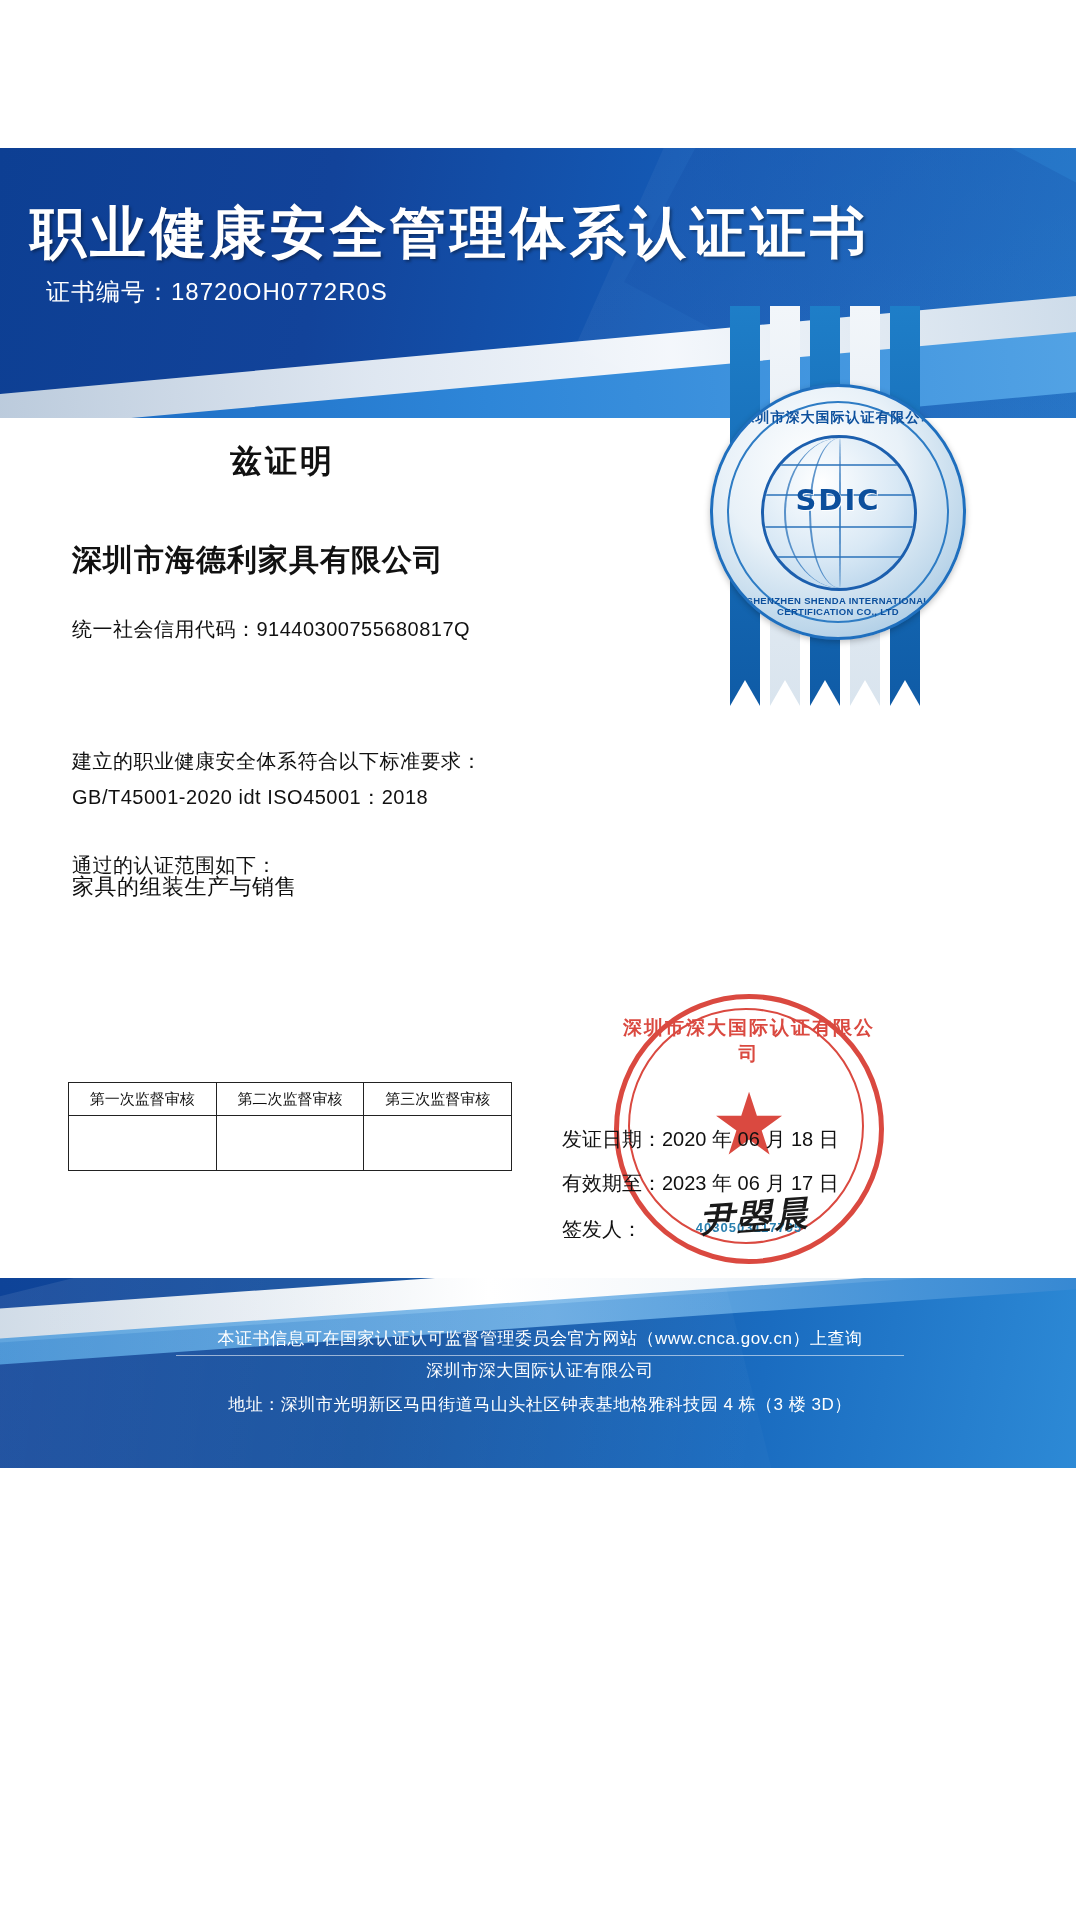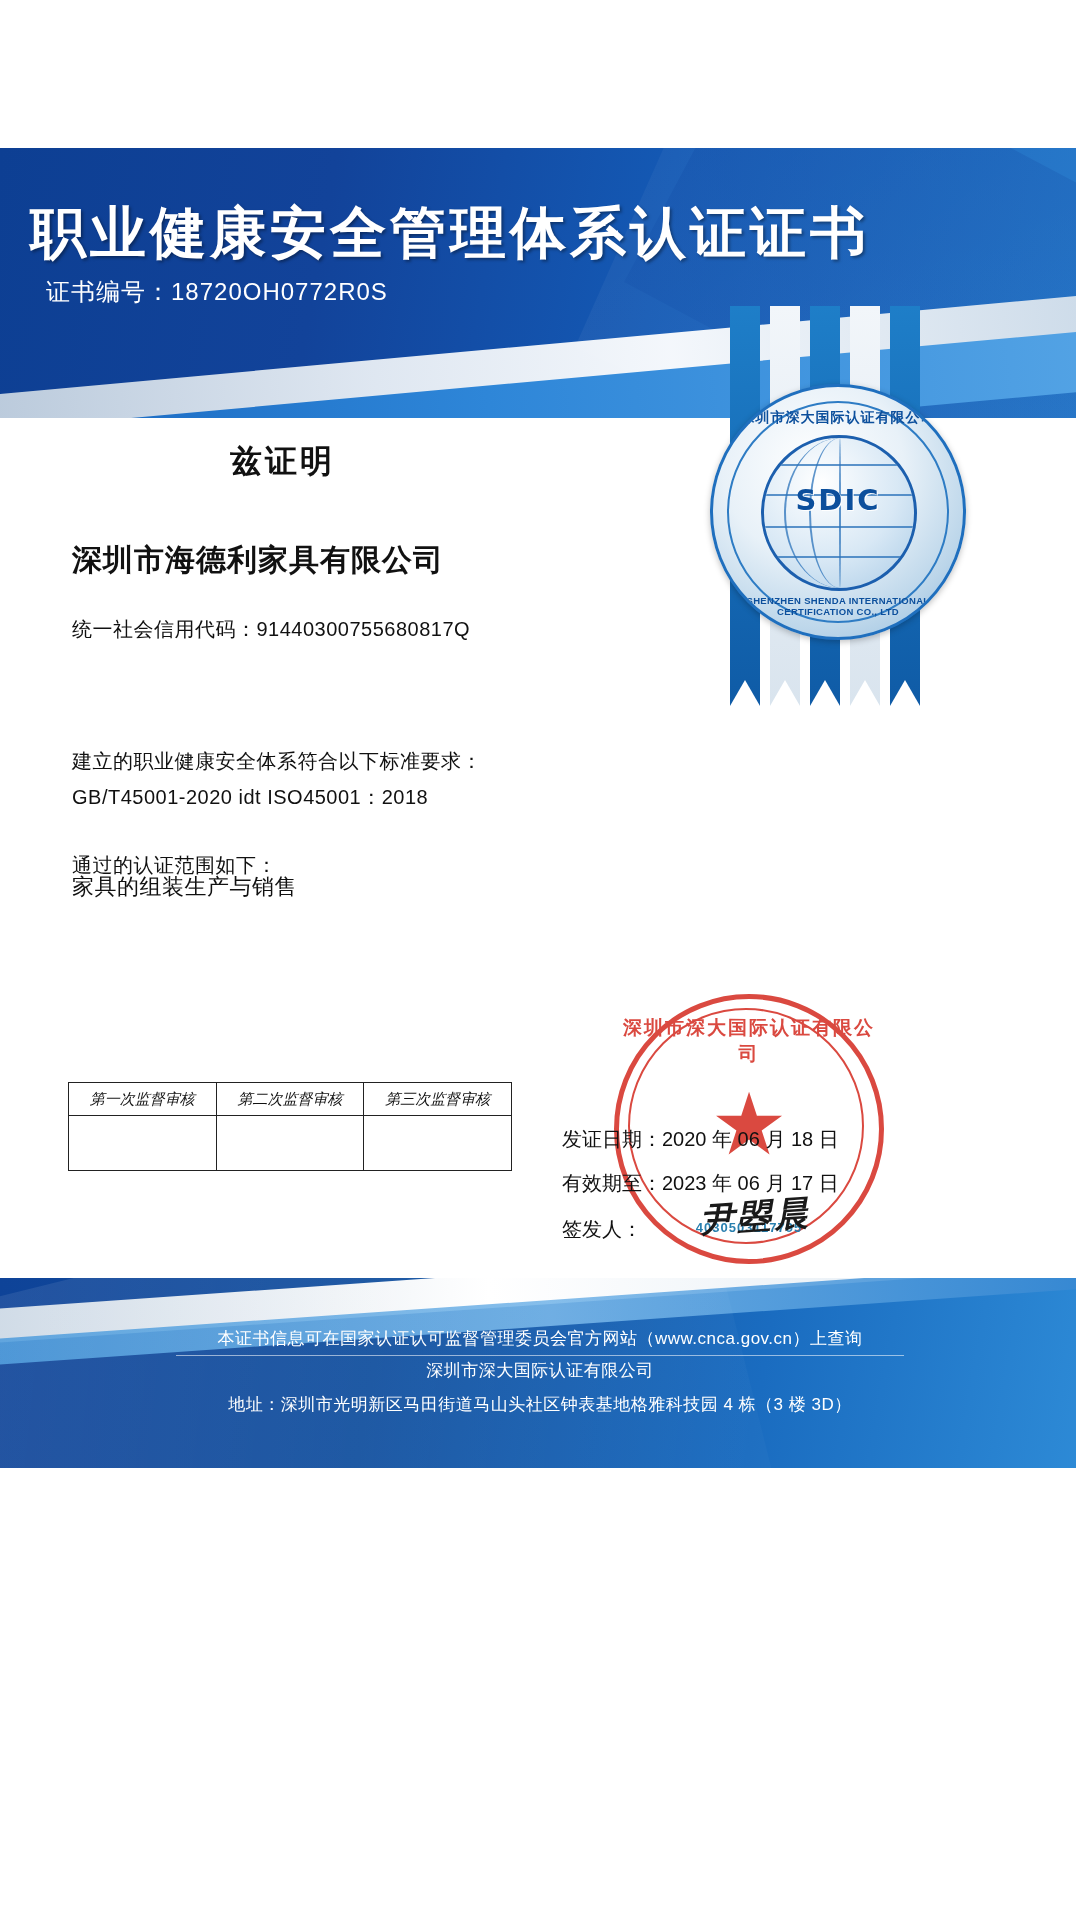--- a/index.html
+++ b/index.html
@@ -253,21 +253,20 @@
     width: 444px;
     border-collapse: collapse;
   }
   .audit-table th,
   .audit-table td {
     border: 1px solid #222222;
     font-size: 15px;
     font-weight: normal;
     color: #111;
     text-align: center;
-    font-style: italic;
   }
   .audit-table th { height: 30px; }
   .audit-table td { height: 52px; }
   .audit-note {
     position: absolute;
     left: 68px;
     top: 1042px;
     width: 450px;
     text-align: center;
     font-size: 11.5px;

